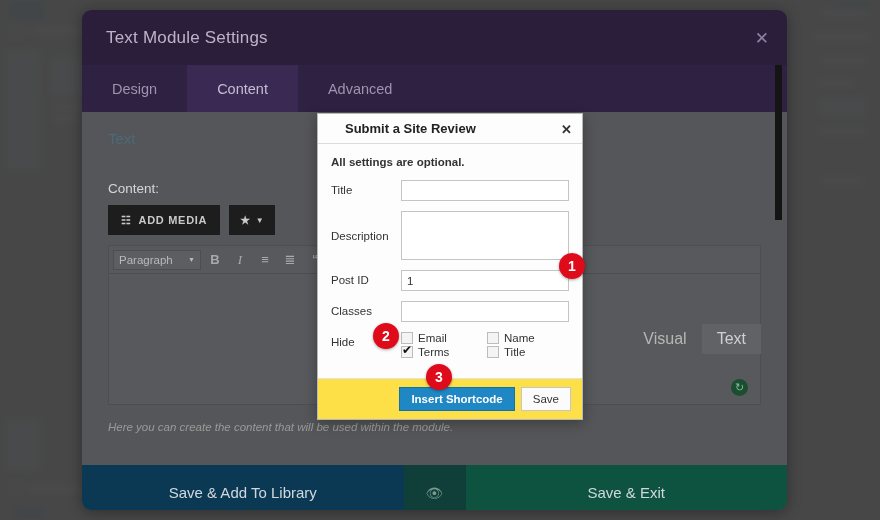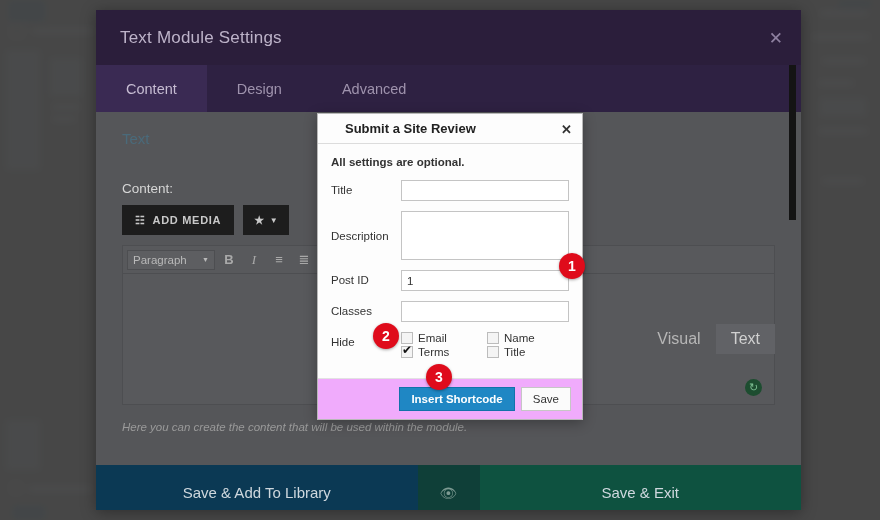--- a/index.html
+++ b/index.html
@@ -22,25 +22,26 @@
     opacity: .55;
   }
   .bg-box { position: absolute; background: rgba(120,140,150,.20); border-radius: 2px; }
   .bg-chip { position: absolute; background: rgba(40,70,95,.38); border-radius: 2px; }
   .bg-line { position: absolute; background: rgba(150,165,175,.17); height: 6px; border-radius: 3px; }
   .bg-sq { position: absolute; border: 1px solid rgba(150,165,175,.30); border-radius: 2px; }
   .overlay-tint { position: absolute; inset: 0; background: rgba(60,60,60,.55); }
 
   
   #builder {
-    position: absolute; left: 96px; top: 10px;
+    position: absolute; left: 82px; top: 10px;
     width: 705px; height: 500px;
     background: #555659;
     box-shadow: 0 2px 14px rgba(0,0,0,.35);
     overflow: hidden;
+    border-radius: 9px;
   }
   .bld-header {
     height: 55px;
     background: #2b1e3b;
     display: flex; align-items: center;
     padding: 0 24px;
     position: relative;
   }
   .bld-title {
     color: #bdb3c9;
@@ -249,21 +250,21 @@
     position: absolute; left: 0; top: -4px;
     font-size: 12px; color: #111;
     line-height: 14px;
   }
   .cbx .t { font-size: 11.5px; color: #333; }
 
   .dlg-foot {
     border-top: 1px solid #e2e2e2;
     padding: 8px 11px;
     display: flex; justify-content: flex-end; gap: 6px;
-    background: #f0abfc;
+    background: #fde047;
     position: relative;
   }
   .btn-primary {
     background: #1f87c4;
     border: 1px solid #1272aa;
     color: #fff;
     font-size: 11.5px; font-weight: 700;
     padding: 5px 11px;
     cursor: pointer;
     font-family: "Liberation Sans", sans-serif;
@@ -323,25 +324,25 @@
   <div class="overlay-tint"></div>
 
   <div id="builder">
 
     <div class="bld-header">
       <div class="bld-title">Text Module Settings</div>
       <div class="bld-close">✕</div>
     </div>
 
     <div class="bld-tabs">
+      <div class="bld-tab">
+        <span>Design</span>
+      </div>
       <div class="bld-tab active">
         <span>Content</span>
-      </div>
-      <div class="bld-tab">
-        <span>Design</span>
       </div>
       <div class="bld-tab">
         <span>Advanced</span>
       </div>
     </div>
 
     <div class="bld-body">
 
       <div class="sec-title">Text</div>
 

